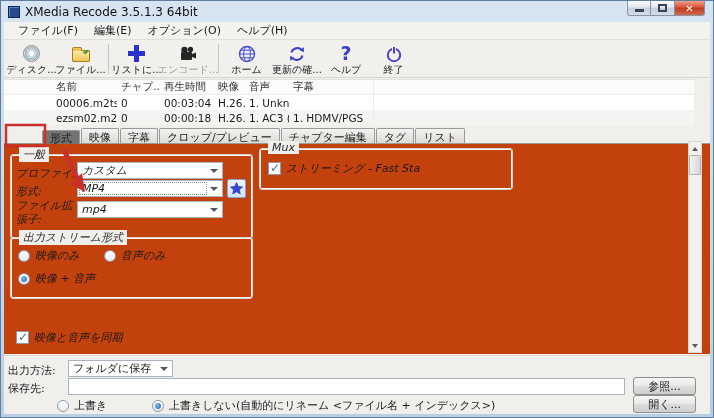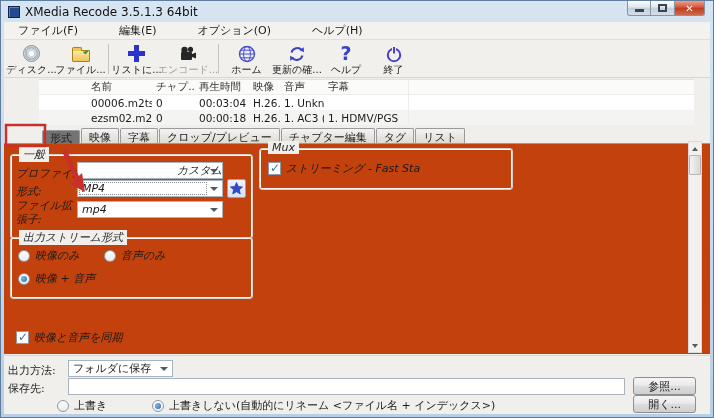--- a/index.html
+++ b/index.html
@@ -19,42 +19,42 @@
     background:linear-gradient(#fdfdfd,#dfe7f0 45%,#c3cfdd 50%,#d4deea); color:#333; font-size:9px; }
   .cap-min{ width:24px; border-radius:0 0 0 3px; }
   .cap-max{ width:24px; border-left:none; }
   .cap-close{ width:30px; border-left:none; border-radius:0 0 3px 0;
     background:linear-gradient(#f0a088,#d8533a 45%,#c03a20 50%,#cc6a4d); color:#fff; font-size:10px; }
   .min-glyph{ width:9px; height:3px; background:#3a4450; margin-top:5px; }
   .max-glyph{ width:9px; height:8px; border:2px solid #3a4450; }
   
   .client{ position:absolute; left:3px; right:3px; top:21px; bottom:3px; background:#f0efec; }
   
-  .menubar{ position:absolute; left:0; top:0; right:0; height:18px; background:#f4f2ef; border-bottom:1px solid #e2dfda; display:flex; align-items:center; padding-left:6px;gap:25px; }
+  .menubar{ position:absolute; left:0; top:0; right:0; height:18px; background:#f4f2ef; border-bottom:1px solid #e2dfda; display:flex; align-items:center; padding-left:6px; }
   .menu-item{ padding:1px 8px; }
   
   .toolbar{ position:absolute; left:0; top:19px; right:0; height:37px; background:#f2f0ed; border-bottom:1px solid #d9d5cf; display:flex; align-items:stretch; padding-left:3px; }
   .tb-btn{ width:49px; display:flex; flex-direction:column; align-items:center; justify-content:flex-start; padding-top:3px; }
   .tb-btn .tb-icon{ height:19px; display:flex; align-items:center; justify-content:center; }
   .tb-btn .tb-label{ font-size:10px; white-space:nowrap; }
   .tb-btn.disabled .tb-label{ color:#9d9d9d; }
   .tb-sep{ width:1px; background:#c9c5be; margin:3px 3px; }
   
   .icon-disc{ width:17px; height:17px; border-radius:50%; border:1px solid #84919a;
     background:radial-gradient(circle at 50% 50%, #ffffff 0 2.5px, #cfd8dd 2.5px 5px, #aebec7 5px 7px, #d7dee2 7px); }
   .icon-folder{ position:relative; width:18px; height:12px; margin-top:4px; background:linear-gradient(#ffe9a3,#edc55a); border:1px solid #a8821e; border-radius:1px; }
   .icon-folder::before{ content:""; position:absolute; left:-1px; top:-4px; width:8px; height:3px; background:#edc55a; border:1px solid #a8821e; border-bottom:none; border-radius:2px 2px 0 0; }
   .icon-folder::after{ content:""; position:absolute; right:1px; top:-3px; width:0; height:0; border-left:4px solid transparent; border-bottom:6px solid #3f9c35; transform:rotate(40deg); }
   .icon-plus{ position:relative; width:17px; height:17px; }
   .icon-plus::before{ content:""; position:absolute; left:0; top:6px; width:17px; height:5px; background:#2b33cd; }
   .icon-plus::after{ content:""; position:absolute; left:6px; top:0; width:5px; height:17px; background:#2b33cd; }
   .icon-minus{ width:16px; height:5px; background:#4f4f4f; }
   .icon-help{ color:#3a41c6; font-size:19px; font-weight:bold; line-height:17px; }
   
-  .file-list{ position:absolute; left:0; top:57px; right:16px; height:46px; background:#fff; border-top:1px solid #e5e2dd;margin-left:35px; }
+  .file-list{ position:absolute; left:0; top:57px; right:16px; height:46px; background:#fff; border-top:1px solid #e5e2dd; }
   .fl-row{ display:flex; height:15px; align-items:center; font-size:10.5px; }
   .fl-header{ color:#333; background:#fbfbfa; border-bottom:1px solid #ececec; }
   .fl-row .c0{ width:48px; }
   .fl-row .c1{ width:65px; }
   .fl-row .c2{ width:43px; }
   .fl-row .c3{ width:54px; }
   .fl-row .c4{ width:31px; }
   .fl-row .c5{ width:44px; }
   .fl-row .c6{ width:81px; }
   .fl-row div{ padding-left:4px; overflow:hidden; white-space:nowrap; }
@@ -241,21 +241,21 @@
       <div class="tab">タグ</div>
       <div class="tab">リスト</div>
     </div>
 
     <div class="tab-page">
 
       <div class="groupbox" style="left:6px; top:10px; width:243px; height:85px;">
         <div class="gb-label">一般</div>
       </div>
       <div class="field-label" style="left:12px; top:22px;">プロファイル:</div>
-      <div class="combo" style="left:73px; top:18px; width:146px;justify-content:flex-end;">
+      <div class="combo" style="left:73px; top:18px; width:146px;">
         <span>カスタム</span>
         <span class="arrow"></span>
       </div>
       <div class="field-label" style="left:12px; top:40px;">形式:</div>
       <div class="combo focused" style="left:73px; top:36px; width:146px;">
         <span>MP4</span>
         <span class="arrow"></span>
       </div>
       <div class="star-btn" style="left:223px; top:35px;">
         <svg width="13" height="13" viewBox="0 0 13 13">

